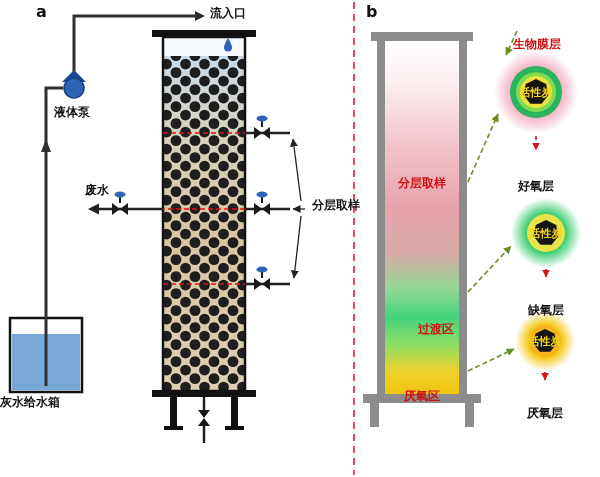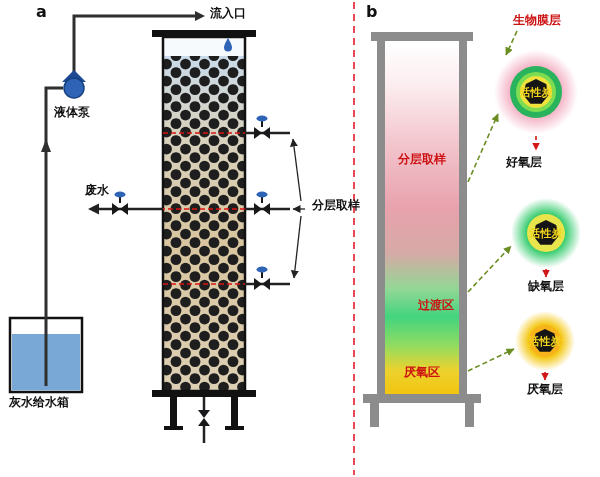--- a/index.html
+++ b/index.html
@@ -3,21 +3,21 @@
 <meta charset="utf-8">
 <style>
   * { margin:0; padding:0; box-sizing:border-box; }
   html,body { background:#ffffff; }
   body { font-family:"DejaVu Sans","Liberation Sans",sans-serif; }
   #canvas { position:relative; width:600px; height:477px; background:#fff; overflow:hidden; }
   #canvas > svg { position:absolute; left:0; top:0; }
   .lbl { position:absolute; font-size:12px; font-weight:bold; color:#111; white-space:nowrap; line-height:1; }
   .tag { font-size:16px; }
   .red { color:var(--zone-red,#cc1111); }
-  .center { transform:translateX(-50%); }
+  .center { transform:translateX(-50%);margin-top:24px; }
   .core { transform:translate(-50%,-50%); font-size:11px; color:var(--core-yellow,#f2d41c); }
   .caption { font-size:12px; letter-spacing:0.5px; }
 </style>
 </head>
 <body>
 
 <div id="canvas">
 
   <svg width="600" height="477" viewBox="0 0 600 477">
     <defs>
@@ -207,28 +207,28 @@
       </g>
       <path d="M545,372 L545,380" stroke="#d31616" stroke-width="1.6" stroke-dasharray="4 3" fill="none" marker-end="url(#mRed)"></path>
     </g>
   </svg>
 
   <div class="lbl tag" style="left:36px;top:4px">a</div>
   <div class="lbl" style="left:210px;top:7px">流入口</div>
   <div class="lbl" style="left:54px;top:106px">液体泵</div>
   <div class="lbl" style="left:85px;top:184px">废水</div>
   <div class="lbl" style="left:312px;top:199px">分层取样</div>
-  <div class="lbl" style="left:9px;top:396px">灰水给水箱</div>
+  <div class="lbl" style="left:0;top:396px">灰水给水箱</div>
 
   <div class="lbl tag" style="left:366px;top:4px">b</div>
   <div class="lbl red center" style="left:537px;top:14px">生物膜层</div>
   <div class="lbl red center" style="left:422px;top:153px">分层取样</div>
   <div class="lbl red center" style="left:436px;top:299px">过渡区</div>
   <div class="lbl red center" style="left:422px;top:366px">厌氧区</div>
 
   <div class="lbl core" style="left:536px;top:92px">活性炭</div>
-  <div class="lbl center" style="left:524px;top:156px">好氧层</div>
+  <div class="lbl center" style="left:536px;top:156px">好氧层</div>
   <div class="lbl core" style="left:546px;top:233px">活性炭</div>
   <div class="lbl center" style="left:546px;top:280px">缺氧层</div>
   <div class="lbl core" style="left:545px;top:341px">活性炭</div>
   <div class="lbl center" style="left:545px;top:383px">厌氧层</div>
 
 </div>
 
 </body></html>

